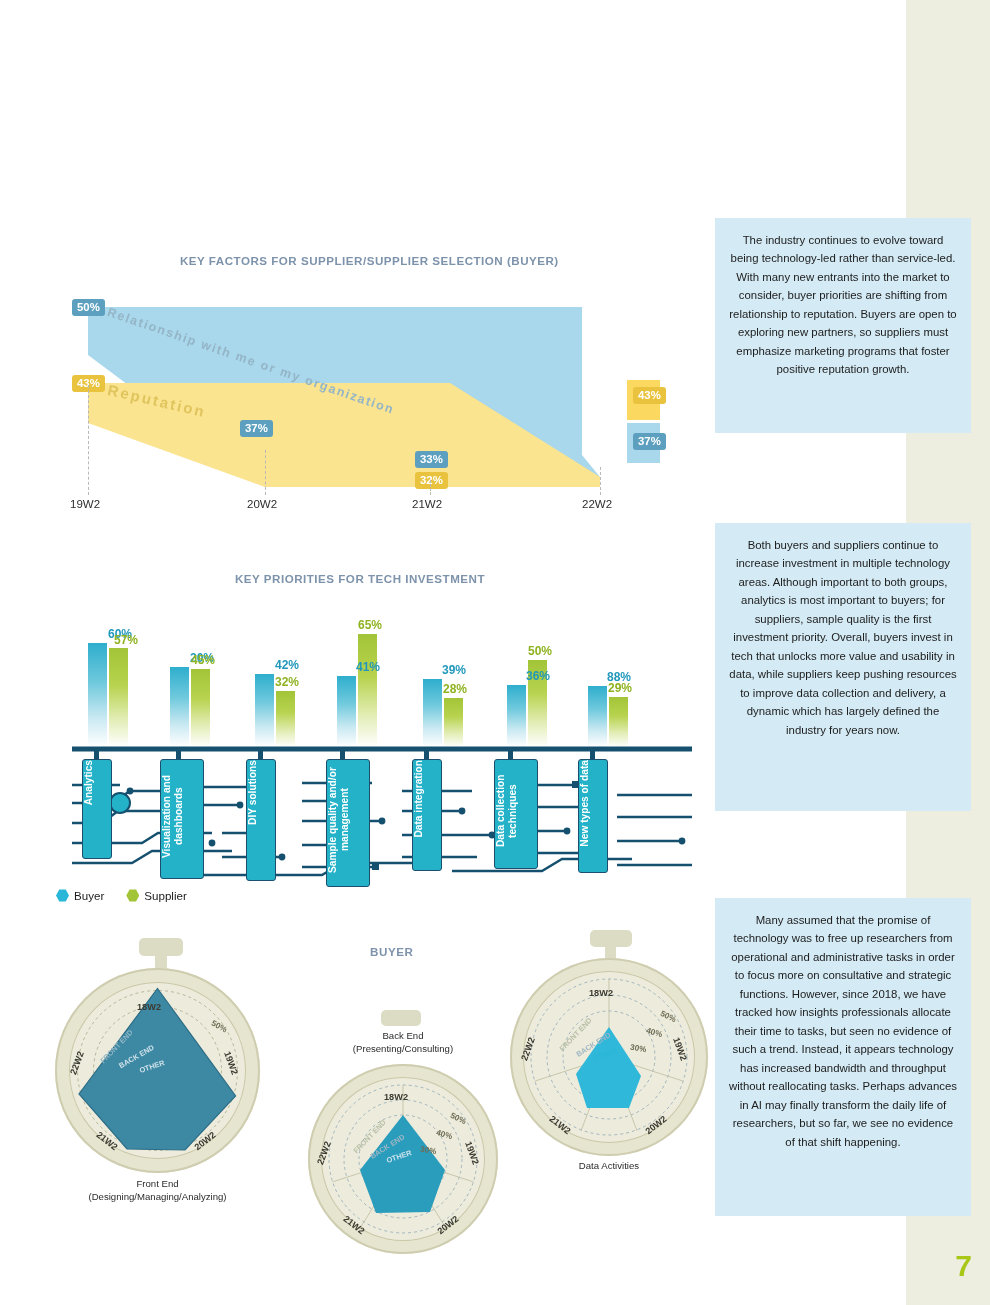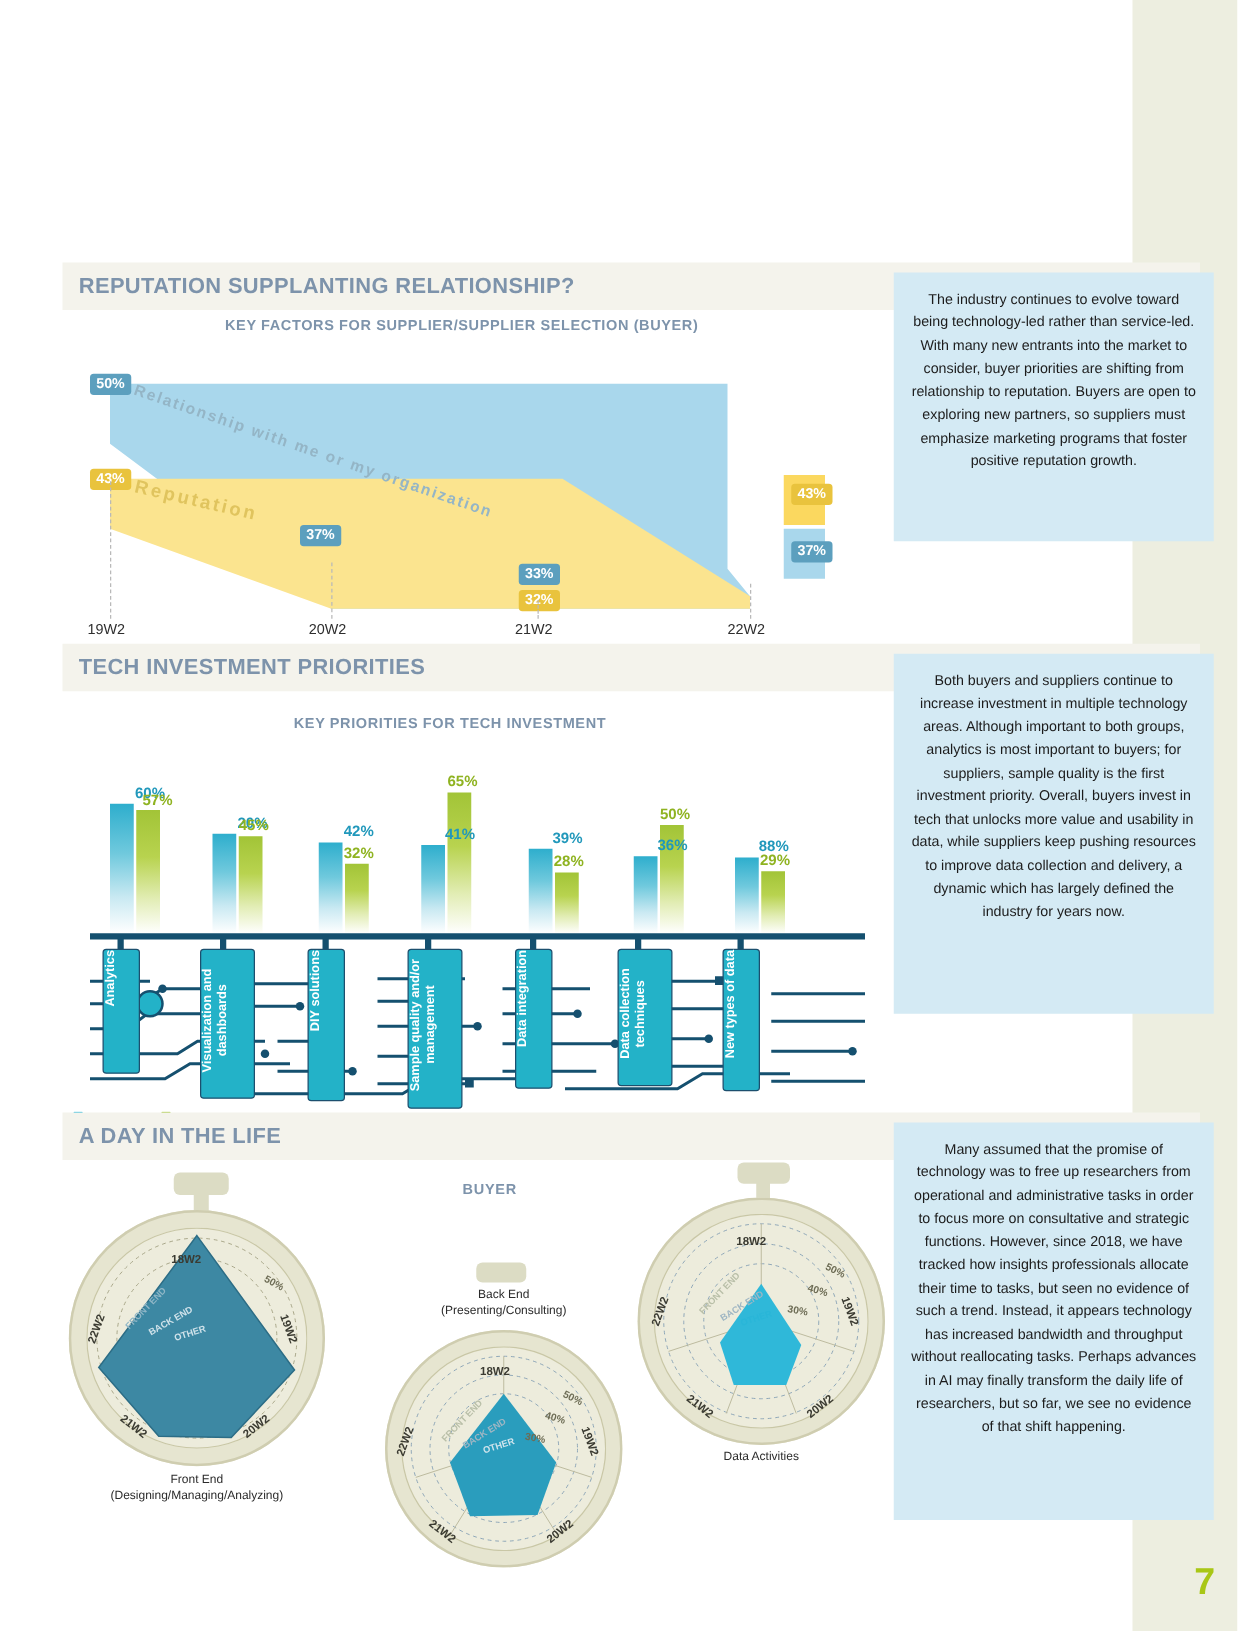--- a/index.html
+++ b/index.html
@@ -99,23 +99,20 @@
   .ringlab{position:absolute;font-size:8.2px;font-weight:bold;color:#6d6c55;white-space:nowrap;}
   .serieslab{position:absolute;font-size:7.4px;font-weight:bold;white-space:nowrap;}
 </style>
 </head>
 <body>
 
 <div class="right-rail"></div>
 <div class="page-num">7</div>
 
 <div class="sec s1">
-  <div class="sec-head">
-    <h2>REPUTATION SUPPLANTING RELATIONSHIP?</h2>
-  </div>
 
   <div class="chart1">
     <div class="chart1-title">KEY FACTORS FOR SUPPLIER/SUPPLIER SELECTION (BUYER)</div>
 
     <svg width="600" height="245" style="position:absolute;left:0;top:0;">
 
       <polygon points="28,52 522,52 522,200 540,222 540,232 205,232 28,100" fill="#a9d7ec"></polygon>
 
       <polygon points="28,128 390,128 540,222 540,232 205,232 28,168" fill="#fbe48f"></polygon>
 
@@ -143,23 +140,20 @@
     <div class="axis-lab" style="left:10px;">19W2</div>
     <div class="axis-lab" style="left:187px;">20W2</div>
     <div class="axis-lab" style="left:352px;">21W2</div>
     <div class="axis-lab" style="left:522px;">22W2</div>
   </div>
 
   <div class="note" style="left:665px;top:8px;width:256px;height:215px;">The industry continues to evolve toward being technology-led rather than service-led. With many new entrants into the market to consider, buyer priorities are shifting from relationship to reputation. Buyers are open to exploring new partners, so suppliers must emphasize marketing programs that foster positive reputation growth.</div>
 </div>
 
 <div class="sec s2">
-  <div class="sec-head">
-    <h2>TECH INVESTMENT PRIORITIES</h2>
-  </div>
 
   <div class="chart2">
     <div class="chart2-title">KEY PRIORITIES FOR TECH INVESTMENT</div>
 
     <div class="bars">
 
       <div class="bargroup" style="left:8px;">
         <div class="bar buyer" style="height:104px;"></div>
         <div class="bar supplier" style="height:99px;"></div>
         <div class="vlab b" style="left:-4px;bottom:106px;">60%</div>
@@ -286,23 +280,20 @@
         <span class="hex s"></span>
         <span>Supplier</span>
       </div>
     </div>
   </div>
 
   <div class="note" style="left:665px;top:8px;width:256px;height:288px;">Both buyers and suppliers continue to increase investment in multiple technology areas. Although important to both groups, analytics is most important to buyers; for suppliers, sample quality is the first investment priority. Overall, buyers invest in tech that unlocks more value and usability in data, while suppliers keep pushing resources to improve data collection and delivery, a dynamic which has largely defined the industry for years now.</div>
 </div>
 
 <div class="sec s3">
-  <div class="sec-head">
-    <h2>A DAY IN THE LIFE</h2>
-  </div>
 
   <div class="buyer-tag">BUYER</div>
 
   <div class="watch" style="left:5px;top:48px;width:220px;height:250px;">
     <div class="cap-top" style="left:84px;top:0;width:44px;height:18px;"></div>
     <div class="stem" style="left:100px;top:16px;width:12px;height:18px;"></div>
     <div class="case" style="left:0;top:30px;width:205px;height:205px;"></div>
     <div class="dial" style="left:14px;top:44px;width:177px;height:177px;"></div>
 
     <svg width="220" height="250" style="position:absolute;left:0;top:0;">

